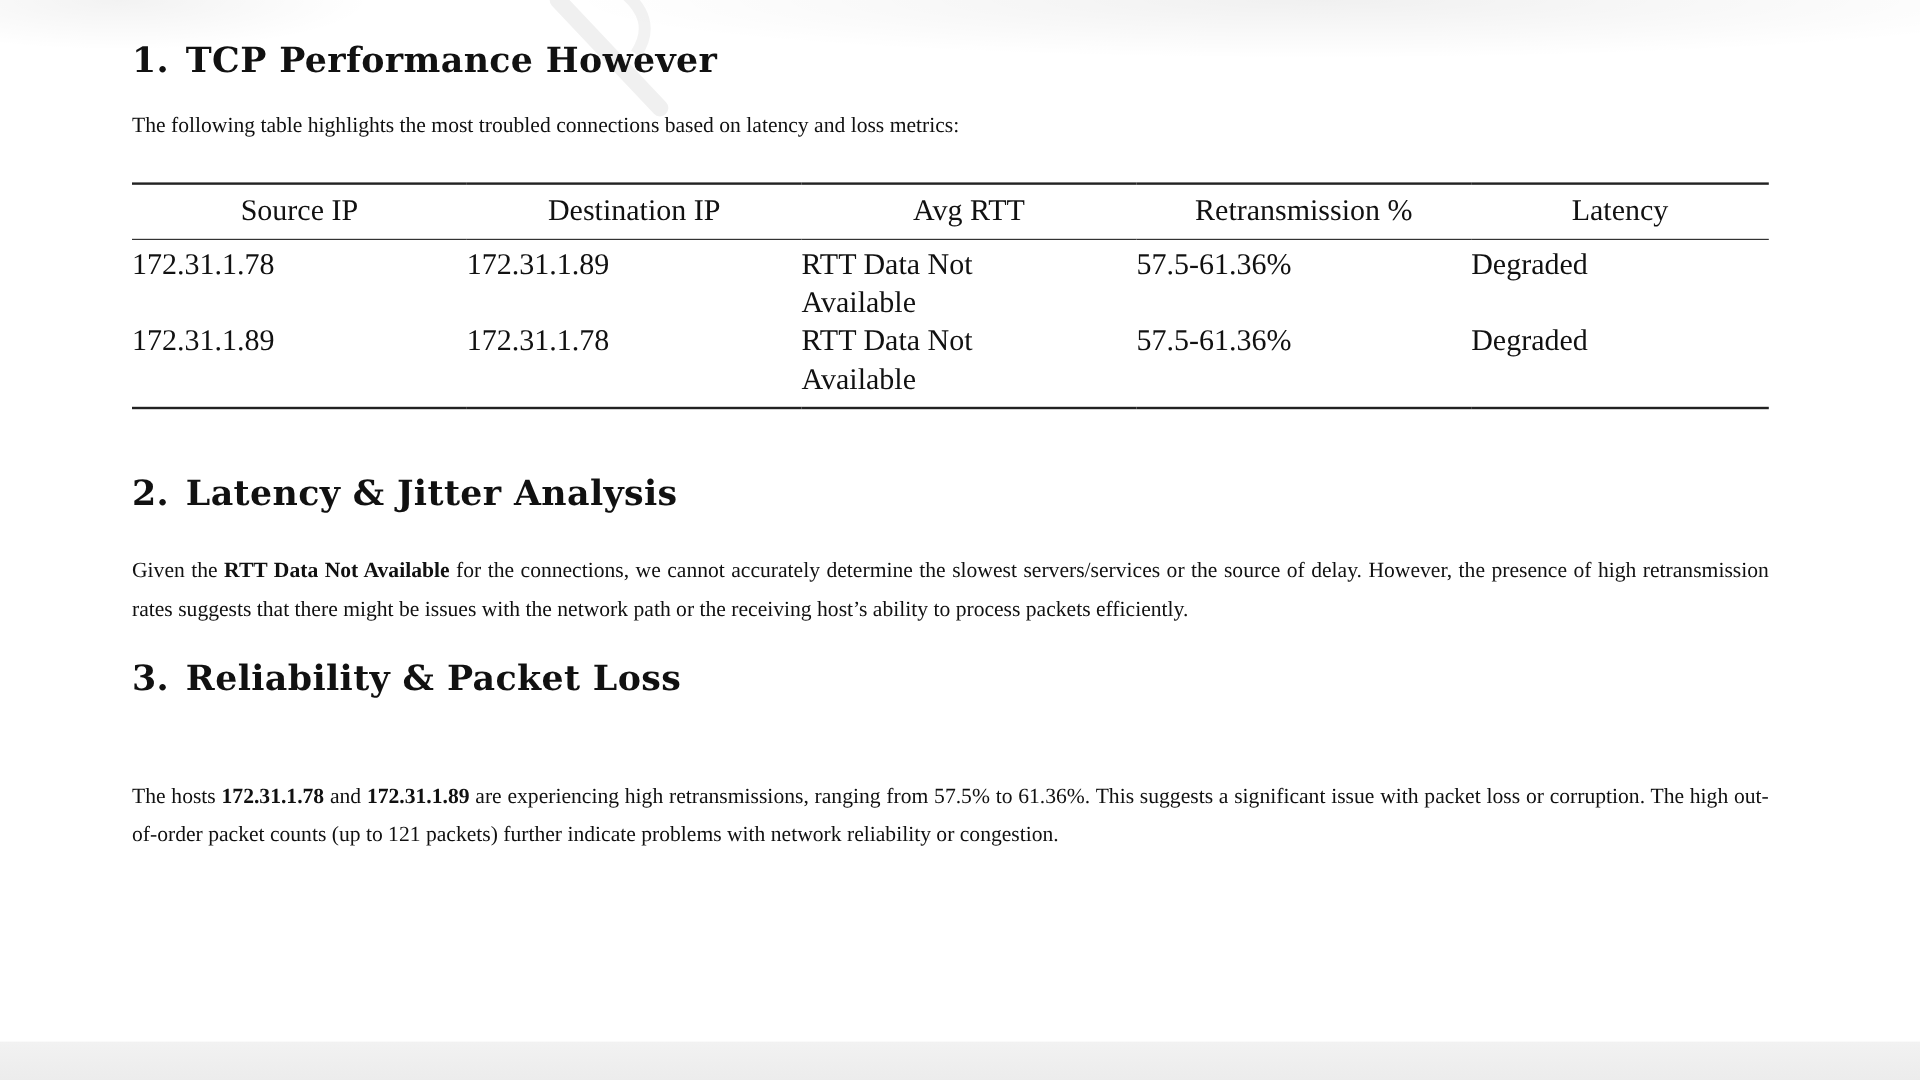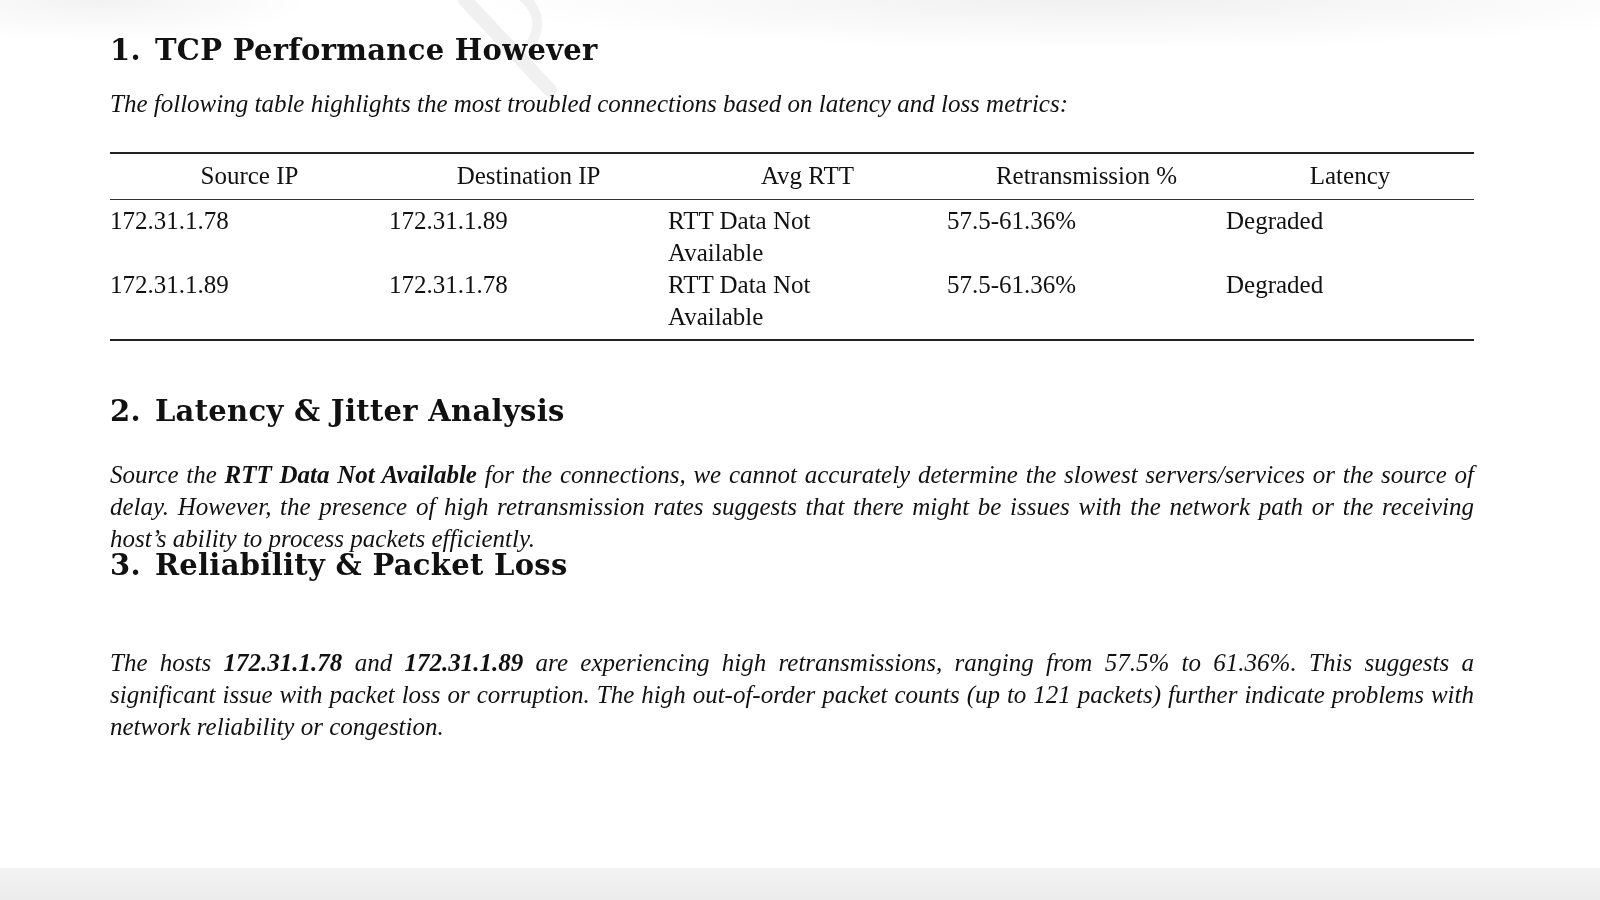--- a/index.html
+++ b/index.html
@@ -53,25 +53,24 @@
       position: absolute;
       left: 0;
       white-space: nowrap;
     }
     h2 .num { margin-right: 14px; }
     .para {
       position: absolute;
       left: 0;
       width: 1364px;
       margin: 0;
-      font-size: 25px;
+      font-size: 18px;
       line-height: 32px;
       text-align: justify;
       color: #111;
-      font-style: italic;
     }
     .para b { font-weight: bold; }
     .intro { white-space: nowrap; text-align: left; }
 
     table.data {
       position: absolute;
       left: 0;
       top: 152px;
       width: 1364px;
       border-collapse: collapse;
@@ -155,21 +154,21 @@
           <td><span class="rtt-cell">RTT Data Not Available</span></td>
           <td>57.5-61.36%</td>
           <td>Degraded</td>
         </tr>
       </tbody>
     </table>
 
     <h2 style="top:394px;">
       <span class="num">2.</span><span>Latency &amp; Jitter Analysis</span>
     </h2>
-    <p class="para" style="top:459px;"><span>Source the </span><b>RTT Data Not Available</b><span> for the connections, we cannot accurately determine the slowest servers/ser­vices or the source of delay. However, the presence of high retransmission rates suggests that there might be issues with the network path or the receiving host’s ability to process packets efficiently.</span></p>
+    <p class="para" style="top:459px;"><span>Given the </span><b>RTT Data Not Available</b><span> for the connections, we cannot accurately determine the slowest servers/ser­vices or the source of delay. However, the presence of high retransmission rates suggests that there might be issues with the network path or the receiving host’s ability to process packets efficiently.</span></p>
 
     <h2 style="top:548px;">
       <span class="num">3.</span><span>Reliability &amp; Packet Loss</span>
     </h2>
     <p class="para" style="top:647px;"><span>The hosts </span><b>172.31.1.78</b><span> and </span><b>172.31.1.89</b><span> are experiencing high retransmissions, ranging from 57.5% to 61.36%. This suggests a significant issue with packet loss or corruption.  The high out-of-order packet counts (up to 121 packets) further indicate problems with network reliability or congestion.</span></p>
 
   </div>
 
 </div>
 

